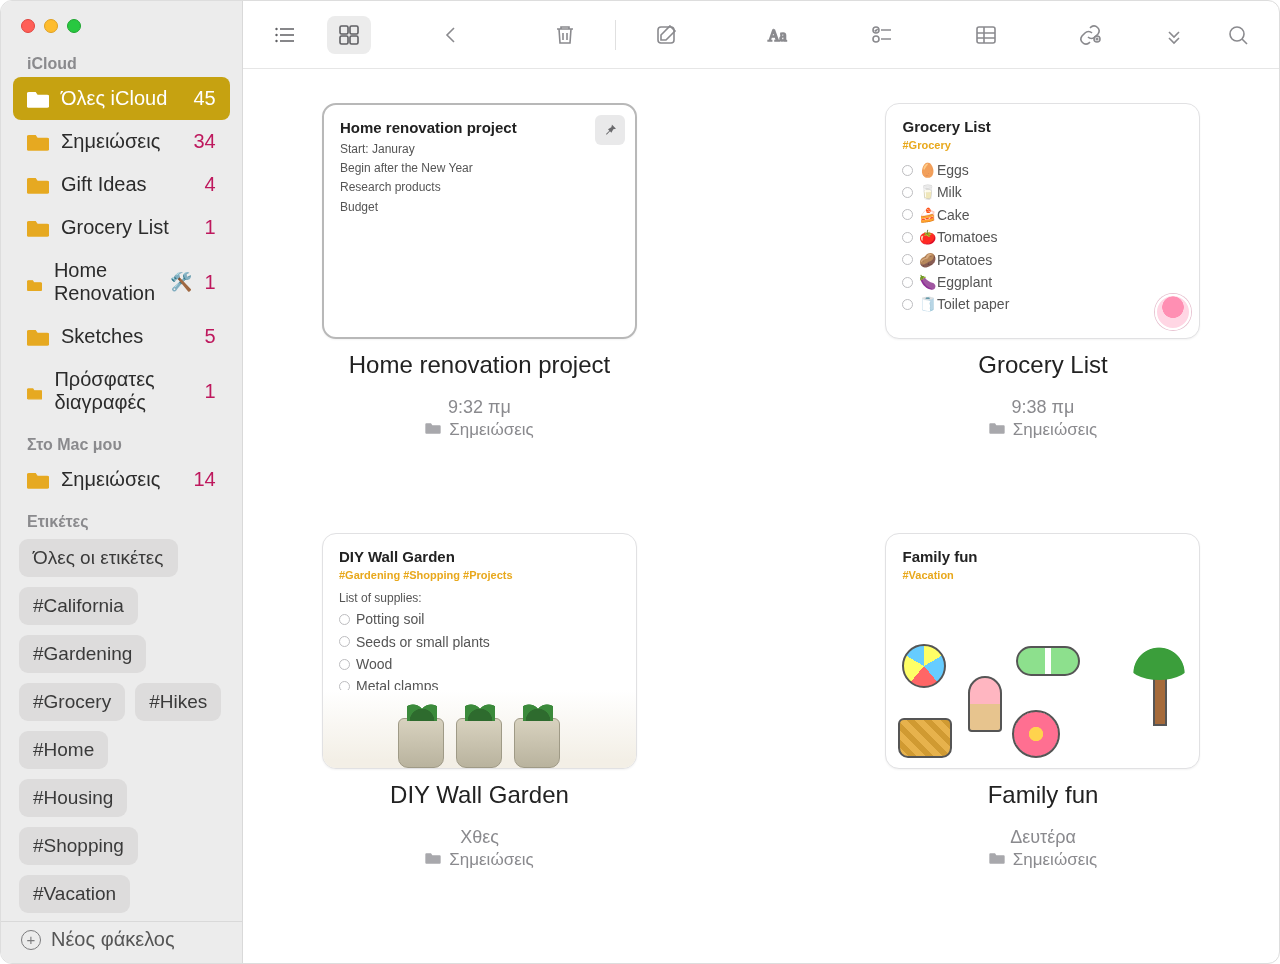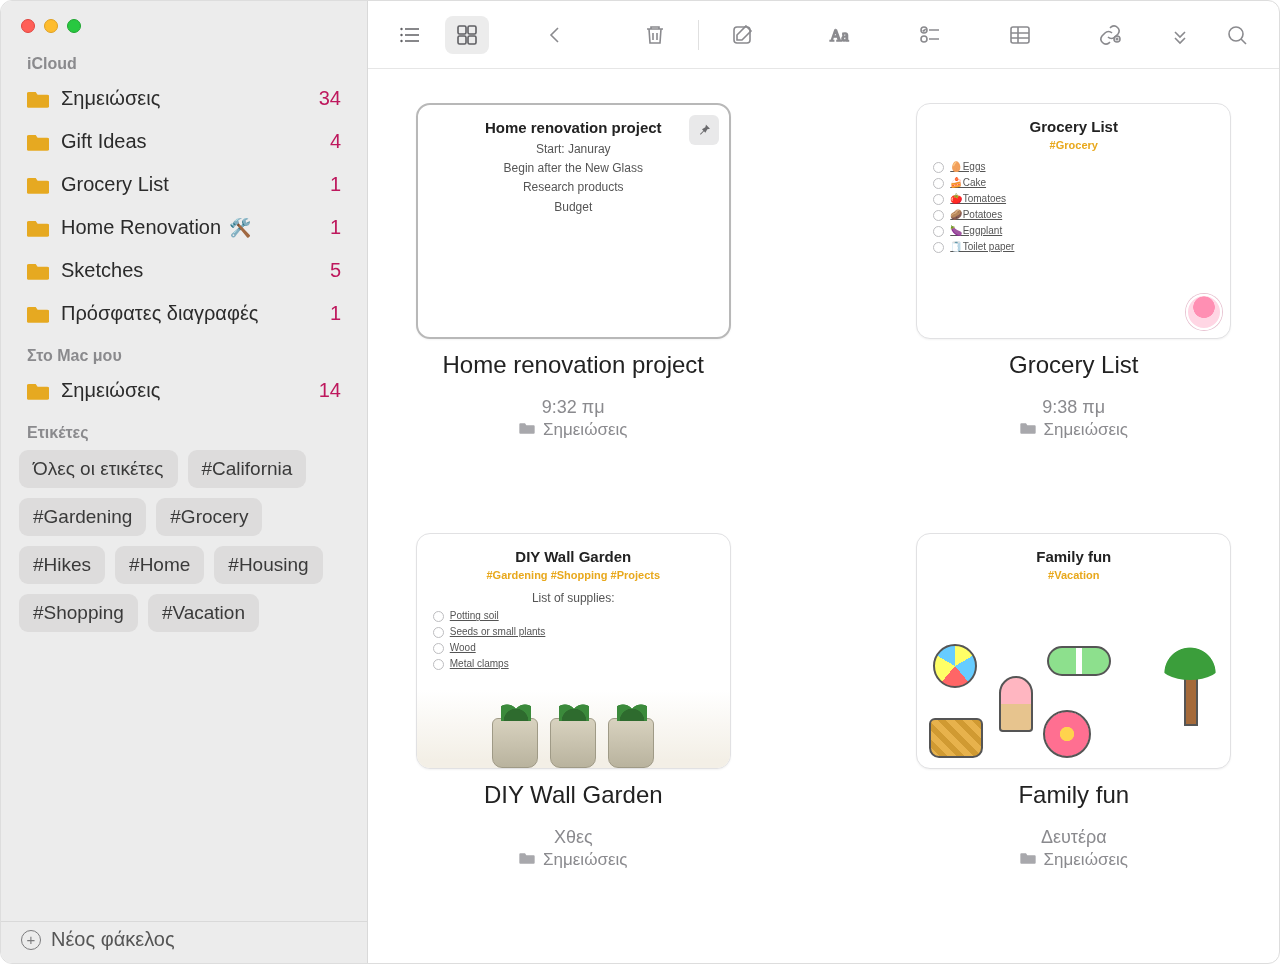--- a/index.html
+++ b/index.html
@@ -62,58 +62,57 @@
   }
   .plus-circle {
     width:20px;height:20px;border:1.5px solid #7b7b7d;border-radius:50%;
     display:flex;align-items:center;justify-content:center;font-size:15px;color:#7b7b7d;
     line-height:1;
   }
   
   .main { flex:1; display:flex; flex-direction:column; }
   .toolbar {
     height:68px; border-bottom:1px solid #e6e6e6;
-    display:flex; align-items:center; padding:4px 20px; gap:13px;
+    display:flex; align-items:center; padding:4px 20px; gap:20px;
   }
   .tbtn {
     width:44px;height:38px;border-radius:8px;
     display:flex;align-items:center;justify-content:center;
     color:#8a8a8e;
   }
   .tbtn.active { background:#ececec; color:#6e6e72; }
   .tdiv { width:1px;height:30px;background:#e0e0e0; margin:0 8px;}
   .spacer { flex:1; }
   .tbtn svg { width:24px;height:24px; stroke:#8a8a8e; fill:none; stroke-width:1.6;}
   .tbtn.dark svg { stroke:#5f5f63;}
   .content {
     flex:1; padding: 34px 40px; display:grid;
     grid-template-columns: 1fr 1fr; gap: 34px 170px;
     overflow:auto;
-    text-align:center;
   }
   .note-item { display:flex; flex-direction:column; align-items:center; }
   .card {
     width: 315px; height: 236px; border-radius:14px;
     border:1px solid #e1e1e3; background:#fff;
     box-shadow: 0 1px 2px rgba(0,0,0,.05);
     padding:14px 16px; position:relative; overflow:hidden;
     font-size:12px; color:#4a4a4a;
   }
   .card.pinned { border:2px solid #b8b8b8; }
   .card h4 { font-size:15px; font-weight:700; color:#222; margin-bottom:4px;}
   .card .tagline { color:#e8a81c; font-weight:600; font-size:11px; margin-bottom:8px;}
   .card .line { font-size:12px; line-height:1.6; color:#555;}
   .pin {
     position:absolute; top:10px; right:10px; width:30px;height:30px;
     background:#e9e9ea;border-radius:6px;display:flex;align-items:center;justify-content:center;
     color:#6a6a6d;
   }
   .check-row { display:flex; align-items:center; gap:6px; font-size:12px; color:#555; line-height:1.6;}
   .oc { width:11px;height:11px;border:1.3px solid #bdbdc0;border-radius:50%; flex-shrink:0;}
-  .emoji { font-size:10px;text-decoration:underline; }
+  .emoji { font-size:14px; }
   .avatar {
     position:absolute; right:8px; bottom:8px; width:36px;height:36px;border-radius:50%;
     background: radial-gradient(circle at 50% 35%, #ff8fb3 0 40%, #ffd6e4 42% 100%);
     border:2px solid #fff; box-shadow:0 0 0 1px #e8c4d2;
   }
   .note-title { font-size:24px; color:#222; margin-top:12px;}
   .note-sub   { font-size:18px; color:#8a8a8e; margin-top:18px;}
   .note-folder{ font-size:17px; color:#8a8a8e; margin-top:2px; display:flex; gap:8px; align-items:center;}
   .mini-folder svg{ width:16px;height:14px;}
   .mini-folder svg path{ fill:#a8a8ac;}
@@ -155,20 +154,27 @@
 
 <div class="sidebar">
   <div class="traffic">
     <div class="tl red"></div>
     <div class="tl yel"></div>
     <div class="tl grn"></div>
   </div>
 
   <div class="section-label">iCloud</div>
   <div class="folder-list" id="folders-icloud">
+      <div class="folder active">
+        <span class="folder-icon"><svg viewBox="0 0 24 20">
+            <path d="M2 3h7l2 3h11a1.5 1.5 0 0 1 1.5 1.5V17A1.5 1.5 0 0 1 22 18.5H2A1.5 1.5 0 0 1 .5 17V4.5A1.5 1.5 0 0 1 2 3z" fill="none" stroke="#ffffff" stroke-width="1.8"></path>
+          </svg></span>
+        <span>Όλες iCloud</span>
+        <span class="count">45</span>
+      </div>
       <div class="folder">
         <span class="folder-icon"><svg viewBox="0 0 24 20">
             <path d="M2 3h7l2 3h11a1.5 1.5 0 0 1 1.5 1.5V17A1.5 1.5 0 0 1 22 18.5H2A1.5 1.5 0 0 1 .5 17V4.5A1.5 1.5 0 0 1 2 3z" fill="none" stroke="#e6a921" stroke-width="1.8"></path>
           </svg></span>
         <span>Σημειώσεις</span>
         <span class="count">34</span>
       </div>
       <div class="folder">
         <span class="folder-icon"><svg viewBox="0 0 24 20">
             <path d="M2 3h7l2 3h11a1.5 1.5 0 0 1 1.5 1.5V17A1.5 1.5 0 0 1 22 18.5H2A1.5 1.5 0 0 1 .5 17V4.5A1.5 1.5 0 0 1 2 3z" fill="none" stroke="#e6a921" stroke-width="1.8"></path>
@@ -331,21 +337,21 @@
           <line x1="21" y1="21" x2="16" y2="16"></line>
         </svg>
     </div>
   </div>
 
   <div class="content" id="content">
       <div class="note-item">
         <div class="card pinned">
           <h4>Home renovation project</h4>
           <div class="line">Start: Januray</div>
-          <div class="line">Begin after the New Glass</div>
+          <div class="line">Begin after the New Year</div>
           <div class="line">Research products</div>
           <div class="line">Budget</div>
           <div class="pin">
             <svg width="16" height="16" viewBox="0 0 24 24" fill="#6a6a6d">
               <path d="M14 3l7 7-4 1-3 5-2-2-5 5-1-1 5-5-2-2 5-3 1-4z"></path>
             </svg>
           </div>
         </div>
         <div class="note-title">Home renovation project</div>
         <div class="note-sub">9:32 πμ</div>
@@ -356,20 +362,24 @@
           <span>Σημειώσεις</span>
         </div>
       </div>
       <div class="note-item">
         <div class="card">
           <h4>Grocery List</h4>
           <div class="tagline">#Grocery</div>
           <div class="check-row">
             <span class="oc"></span>
             <span class="emoji">🥚Eggs</span>
+          </div>
+          <div class="check-row">
+            <span class="oc"></span>
+            <span class="emoji">🥛Milk</span>
           </div>
           <div class="check-row">
             <span class="oc"></span>
             <span class="emoji">🍰Cake</span>
           </div>
           <div class="check-row">
             <span class="oc"></span>
             <span class="emoji">🍅Tomatoes</span>
           </div>
           <div class="check-row">

